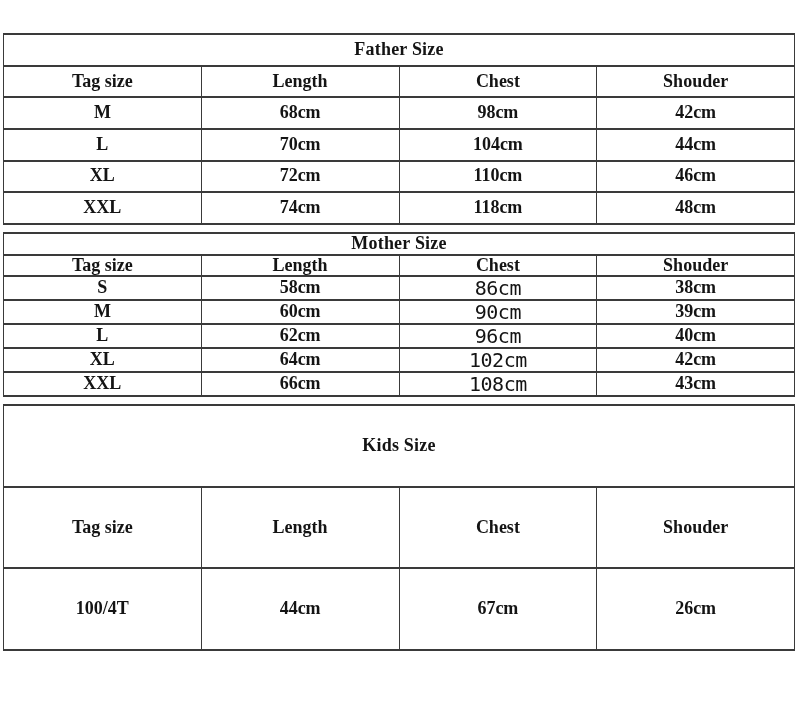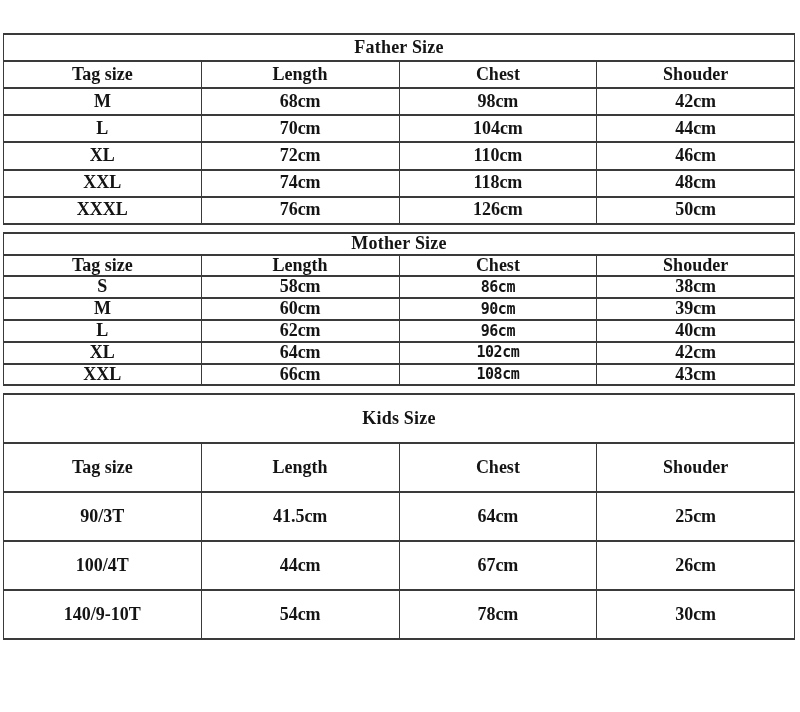--- a/index.html
+++ b/index.html
@@ -41,22 +41,22 @@
     line-height: 1.1;
     overflow: hidden;
     white-space: nowrap;
   }
   table.size-table td.title-cell {
     font-size: 18px;
     letter-spacing: 0.2px;
   }
   table.size-table td.alt-chest {
     font-family: "DejaVu Sans Mono", monospace;
-    font-size: 15px;
-    font-weight: bold;
+    font-size: 20px;
+    font-weight: normal;
     letter-spacing: -0.5px;
   }
 </style>
 </head>
 <body>
 
 <div id="tables-wrap">
     <table class="size-table" style="height: 191.8px;">
       <colgroup>
         <col style="width: 25%;">
@@ -90,26 +90,20 @@
           <td>XL</td>
           <td>72cm</td>
           <td>110cm</td>
           <td>46cm</td>
         </tr>
         <tr>
           <td>XXL</td>
           <td>74cm</td>
           <td>118cm</td>
           <td>48cm</td>
-        </tr>
-        <tr>
-          <td>XXXL</td>
-          <td>76cm</td>
-          <td>126cm</td>
-          <td>50cm</td>
         </tr>
       </tbody>
     </table>
     <table class="size-table" style="height: 142px;">
       <colgroup>
         <col style="width: 25%;">
         <col style="width: 25%;">
         <col style="width: 25%;">
         <col style="width: 25%;">
       </colgroup>
@@ -166,32 +160,20 @@
         <tr>
           <td colspan="4" class="title-cell">Kids Size</td>
         </tr>
         <tr>
           <td class="header-cell">Tag size</td>
           <td class="header-cell">Length</td>
           <td class="header-cell">Chest</td>
           <td class="header-cell">Shouder</td>
         </tr>
         <tr>
-          <td>90/3T</td>
-          <td>41.5cm</td>
-          <td>64cm</td>
-          <td>25cm</td>
-        </tr>
-        <tr>
           <td>100/4T</td>
           <td>44cm</td>
           <td>67cm</td>
           <td>26cm</td>
-        </tr>
-        <tr>
-          <td>140/9-10T</td>
-          <td>54cm</td>
-          <td>78cm</td>
-          <td>30cm</td>
         </tr>
       </tbody>
     </table>
   </div>
 
 </body></html>

